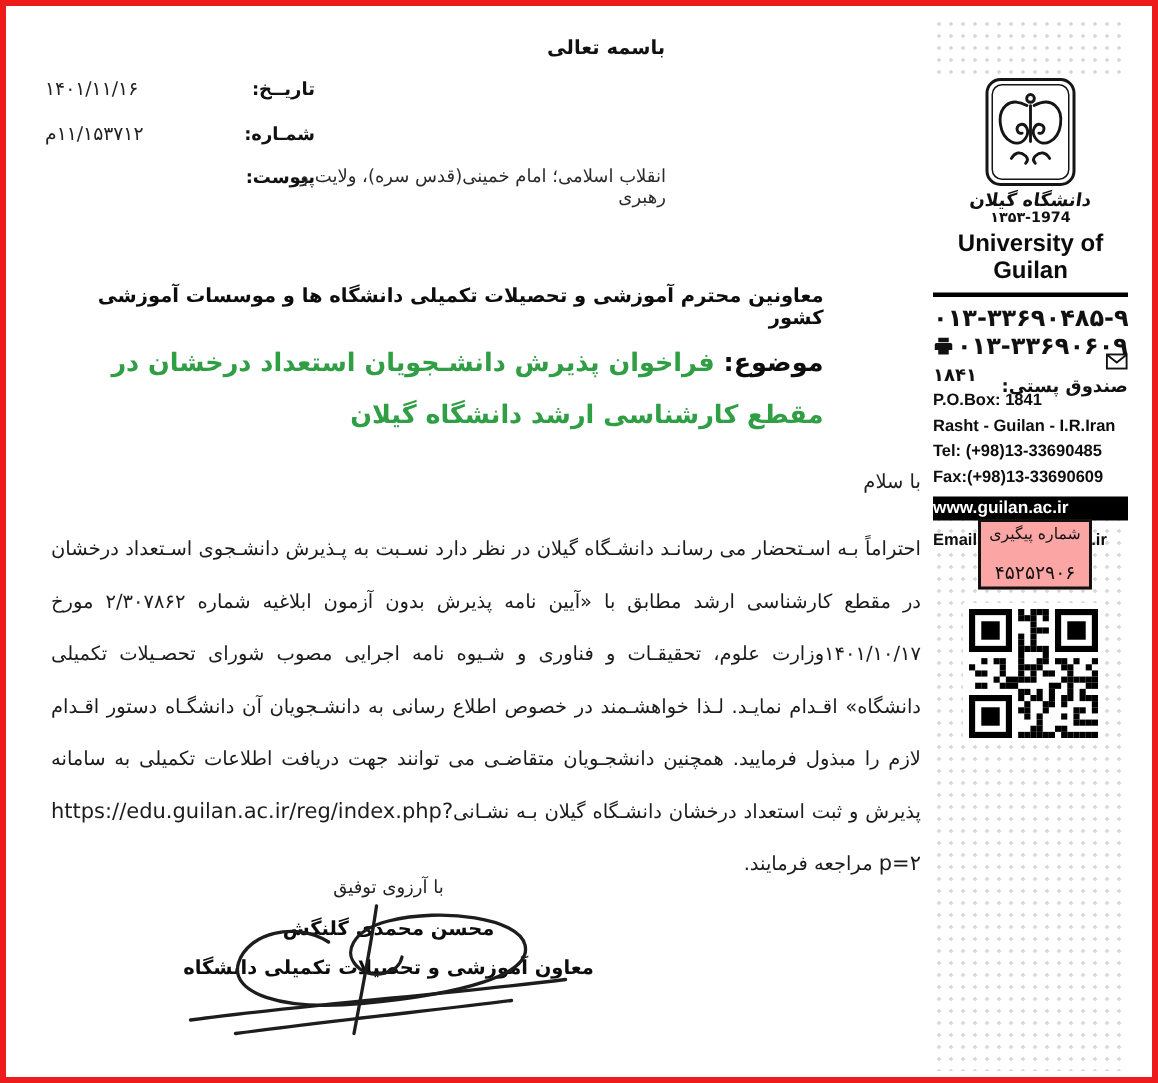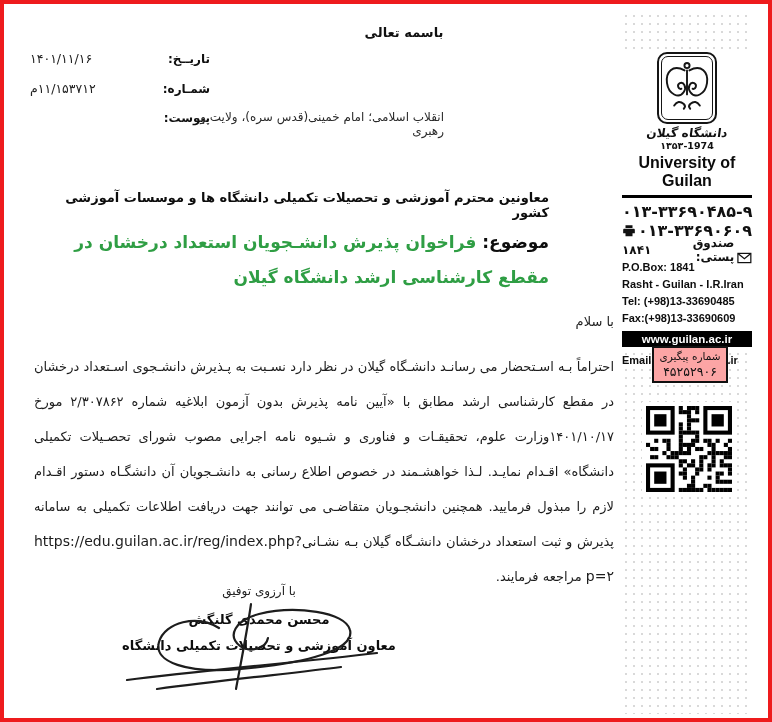--- a/index.html
+++ b/index.html
@@ -53,26 +53,26 @@
   .years { text-align:center; font-size:9.5px; font-weight:bold; color:#111; letter-spacing:.5px; }
   .univ-en { text-align:center; font-weight:bold; font-size:16px; color:#0b0b0b; margin-top:3px;
     font-family:"Liberation Sans", sans-serif; }
   .hr { border-top:3px solid #000; margin:5px 0 4px 0; }
   .c-row { display:flex; justify-content:space-between; align-items:center; height:19px; direction:ltr; }
   .c-row.rtl { direction:rtl; }
   .c-num { font-size:16px; font-weight:bold; color:#111; }
   .c-fa { font-size:12px; font-weight:bold; color:#111; }
   .en { font-family:"Liberation Sans", sans-serif; font-weight:bold; font-size:11px;
     line-height:17px; color:#0d0d0d; direction:ltr; text-align:left; }
-  .webbar { background:#000; color:#fff; text-align:center; font-weight:bold;
+  .webbar { background:#000; color:#fff; font-weight:bold;
     font-size:11.5px; padding:2px 0; margin:4px 0 5px 0; font-family:"Liberation Sans", sans-serif; }
   .tracking { position:absolute; top:338px; left:32px; width:76px; border:2px solid #111;
     background:#fca5a5; text-align:center; padding:2px 3px; direction:rtl; }
   .tracking .tl { font-size:10.5px; color:#111; }
-  .tracking .tn { font-size:12.5px; color:#111; letter-spacing:1px; margin-top:2px; }
+  .tracking .tn { font-size:12.5px; color:#111; letter-spacing:1px; margin-top:12px; }
   .qr { position:absolute; top:394px; left:22px; width:94px; height:94px; background:#fff;
     display:flex; align-items:center; justify-content:center; }
   .icon-svg { display:block; }
 </style>
 </head>
 <body>
 
 <div class="page">
 
   <div class="bismillah">باسمه تعالی</div>
@@ -146,21 +146,21 @@
         </svg>
         <span class="c-num ltrnum">۰۱۳-۳۳۶۹۰۴۸۵-۹</span>
       </div>
       <div class="c-row">
         <svg class="icon-svg" width="14" height="14" viewBox="0 0 24 24" fill="#111">
           <path d="M6 2h12v5H6zM4 8h16c1.1 0 2 .9 2 2v6h-4v5H6v-5H2v-6c0-1.1.9-2 2-2zm4 9h8v3H8z"></path>
         </svg>
         <span class="c-num ltrnum">۰۱۳-۳۳۶۹۰۶۰۹</span>
       </div>
       <div class="c-row rtl">
-        <span style="display:flex;align-items:flex-end;gap:3px;">
+        <span style="display:flex;align-items:flex-start;gap:3px;flex-direction:column;">
           <svg class="icon-svg" width="15" height="12" viewBox="0 0 24 18" fill="none" stroke="#111" stroke-width="2">
             <rect x="1.5" y="1.5" width="21" height="15"></rect>
             <path d="M2 2 L12 10 L22 2"></path>
           </svg>
           <span class="c-fa">صندوق پستی:</span>
         </span>
         <span class="c-fa ltrnum">۱۸۴۱</span>
       </div>
 
       <div class="en">P.O.Box: 1841</div>

